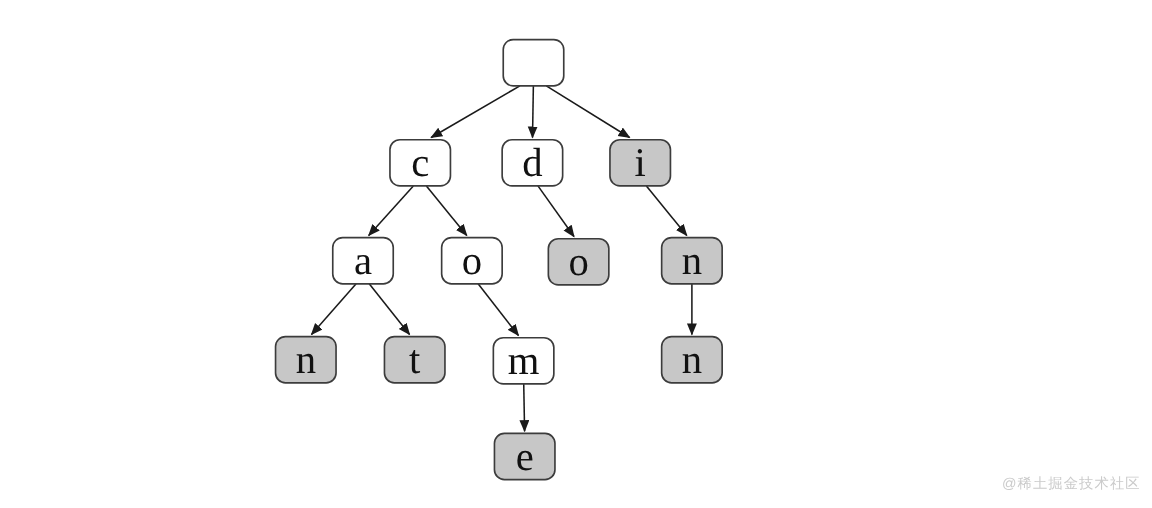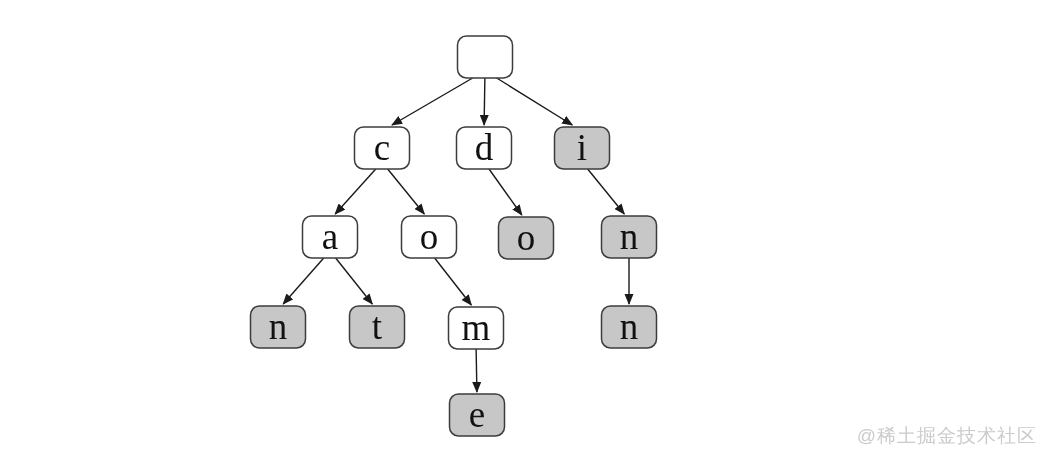--- a/index.html
+++ b/index.html
@@ -26,21 +26,21 @@
   svg.trie text.node-label {
     font-family: "Liberation Serif", "DejaVu Serif", serif;
     font-size: 37px;
     text-anchor: middle;
   }
   .watermark {
     position: absolute;
     right: 10px;
     bottom: 13px;
     font-family: "Liberation Sans", "DejaVu Sans", sans-serif;
-    font-size: 19px;
+    font-size: 13px;
     letter-spacing: 1px;
     user-select: none;
   }
 </style>
 </head>
 <body>
 
 <div class="stage">
   <svg class="trie" width="1047" height="462" viewBox="0 0 1047 462">
     <defs>

